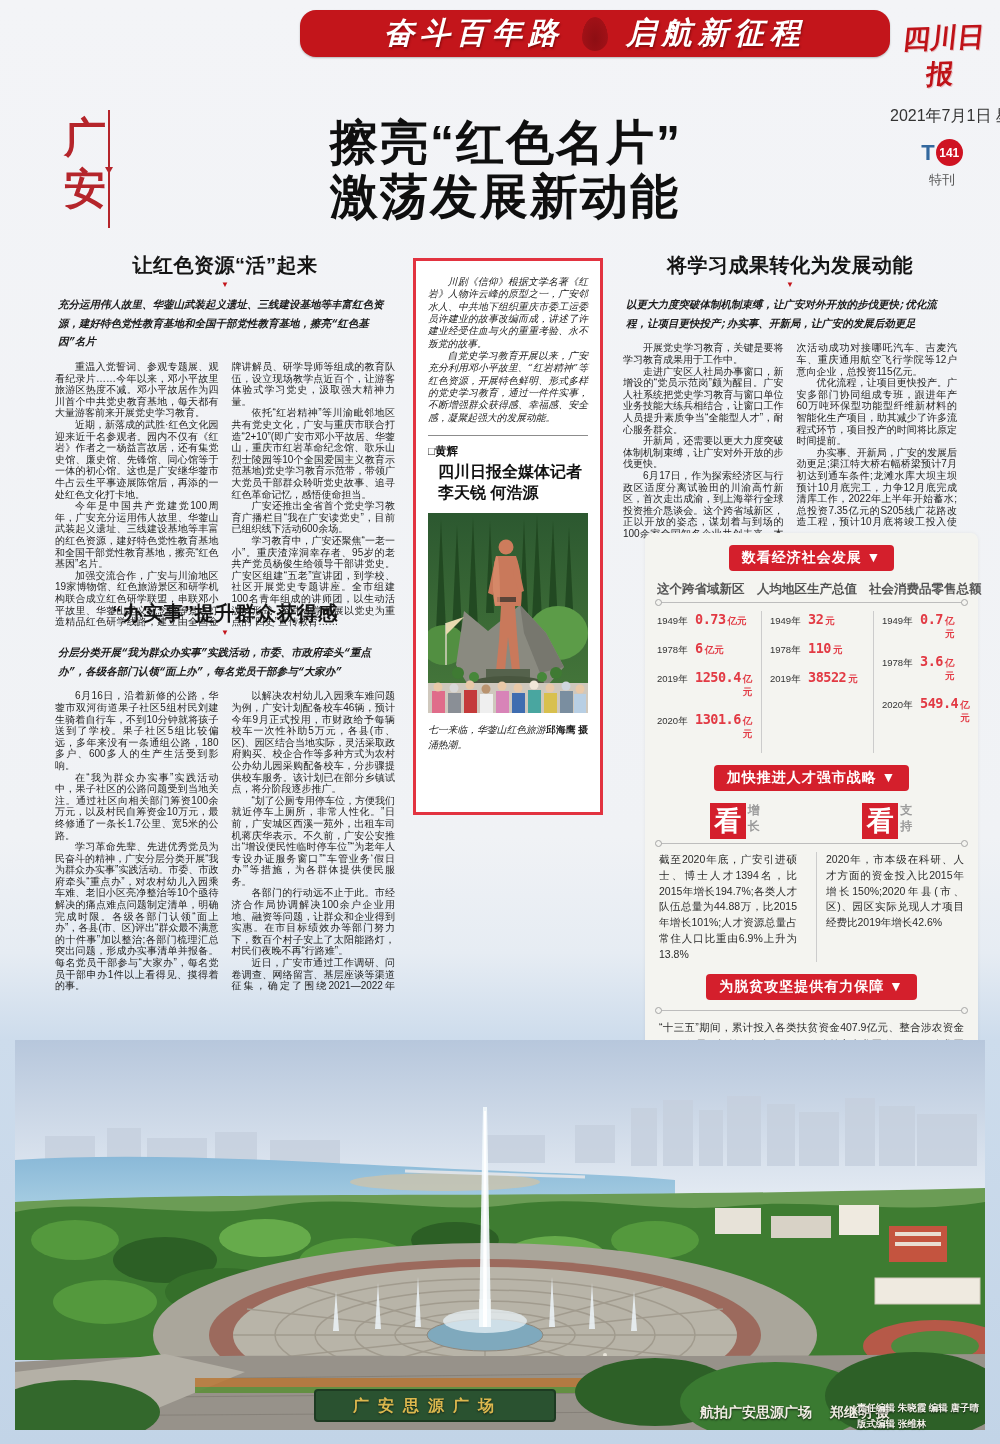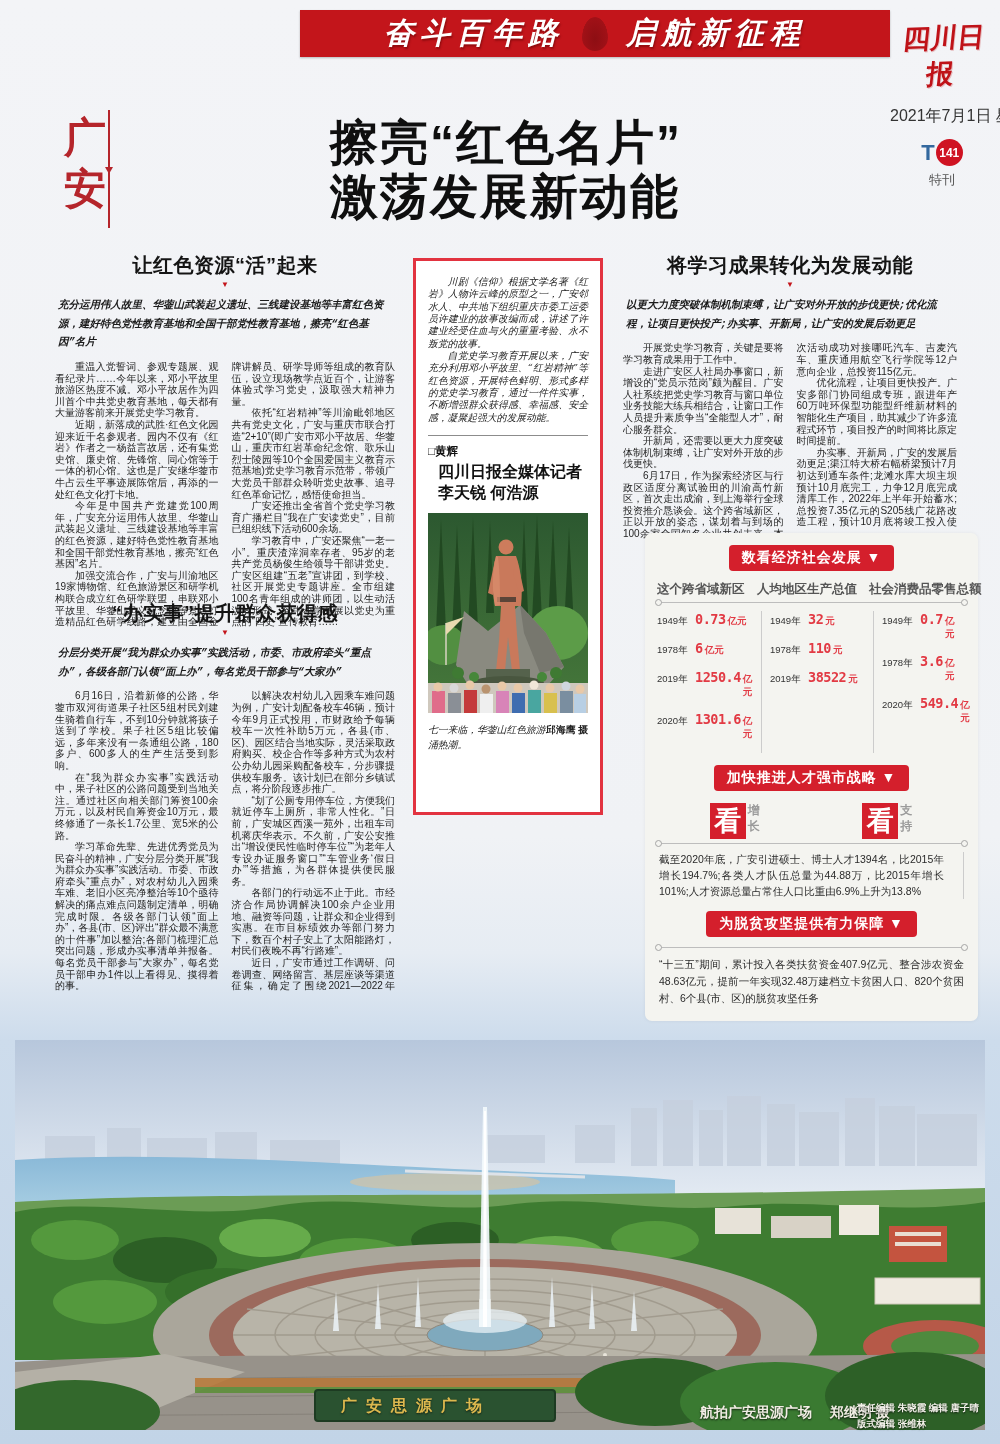--- a/index.html
+++ b/index.html
@@ -2,21 +2,21 @@
 <html><head>
 <meta charset="utf-8">
 <style>
   html,body{margin:0;padding:0;background:#9aa0a8;}
   .page{position:relative;width:1000px;height:1444px;margin:0 auto;overflow:hidden;
     background:linear-gradient(180deg,#f3f4f7 0%,#f0f2f5 58%,#e6ecf3 66%,#cddcec 72%,#c2d4e7 100%);
     font-family:"Liberation Sans","DejaVu Sans",sans-serif;color:#1a1a1a;}
 
   
   .banner{position:absolute;left:300px;top:10px;width:590px;height:47px;background:#c3151b;
-    display:flex;align-items:center;justify-content:center;gap:18px;box-shadow:0 1px 2px rgba(0,0,0,.25);}
+    display:flex;align-items:center;justify-content:center;gap:18px;box-shadow:0 1px 2px rgba(0,0,0,.25);border-radius:16px;}
   .banner span.b-txt{color:#fff;font-size:30px;font-weight:900;font-style:italic;letter-spacing:6px;
     text-shadow:1px 2px 2px rgba(80,0,0,.45);font-family:"DejaVu Serif",serif;}
   .banner .emblem{width:26px;height:34px;background:radial-gradient(ellipse at 50% 65%,#8d0e13 0%,#a11117 70%,rgba(161,17,23,0) 72%);
     border-radius:50% 50% 50% 50%/60% 60% 40% 40%;}
   .masthead{position:absolute;left:890px;top:20px;width:104px;text-align:center;}
   .mh-name{color:#bf1218;font-size:27px;font-weight:900;font-family:"DejaVu Serif",serif;
     transform:skewX(-8deg) rotate(-2deg);text-shadow:1px 1px 0 rgba(191,18,24,.25);}
   .mh-date{font-size:16px;color:#333;margin-top:14px;white-space:nowrap;}
   .pageno{margin-top:12px;display:flex;align-items:center;justify-content:center;gap:1px;}
   .pageno .t{color:#33689e;font-size:22px;font-weight:bold;}
@@ -88,21 +88,21 @@
   .kan .sm{width:13px;margin-left:2px;font-size:12px;line-height:1.3;font-weight:bold;color:#9b9b9b;
     word-break:break-all;}
   .talent-texts{display:flex;padding:0 14px;margin-top:4px;}
   .ttext{flex:1;font-size:10.5px;line-height:1.5;color:#2a2a2a;text-align:justify;}
   .ttext.lft{padding-right:19px;border-right:1px solid #ccc;}
   .ttext.rgt{padding-left:9px;}
   .poverty{padding:0 14px;font-size:10.5px;line-height:1.6;color:#2a2a2a;text-align:justify;margin:0;}
 
   
   .aerial{position:absolute;left:15px;top:1040px;width:970px;height:390px;overflow:hidden;}
-  .plaza-sign{position:absolute;left:341px;top:1396px;width:208px;text-align:left;color:#dcb84e;
+  .plaza-sign{position:absolute;left:324px;top:1396px;width:208px;text-align:center;color:#dcb84e;
     font-size:16px;font-weight:bold;letter-spacing:9px;font-family:"DejaVu Serif",serif;
     text-shadow:0 1px 2px rgba(0,0,0,.6);}
   .ph-cap{position:absolute;left:700px;top:1404px;color:#f1ede4;font-size:14px;font-weight:bold;
     text-shadow:0 1px 2px rgba(0,0,0,.75);white-space:nowrap;}
   .ph-cap .sep{display:inline-block;width:14px;}
   .credits{position:absolute;left:857px;top:1400px;color:#f3f1ea;font-size:9.5px;font-weight:bold;
     line-height:1.65;text-shadow:0 1px 2px rgba(0,0,0,.75);white-space:nowrap;}
 </style>
 </head>
 <body>
@@ -334,20 +334,21 @@
       <div class="t-half">
           <div class="kan">
         <span class="sq">看</span>
         <span class="sm">支持</span>
       </div>
         </div>
     </div>
     <div class="endline"></div>
     <div class="talent-texts">
       <div class="ttext lft">截至2020年底，广安引进硕士、博士人才1394名，比2015年增长194.7%;各类人才队伍总量为44.88万，比2015年增长101%;人才资源总量占常住人口比重由6.9%上升为13.8%</div>
+      <div class="ttext rgt">2020年，市本级在科研、人才方面的资金投入比2015年增长150%;2020年县(市、区)、园区实际兑现人才项目经费比2019年增长42.6%</div>
     </div>
 
     <span class="pill">为脱贫攻坚提供有力保障 ▼</span>
     <div class="endline" style="margin-top:10px;"></div>
     <p class="poverty">“十三五”期间，累计投入各类扶贫资金407.9亿元、整合涉农资金48.63亿元，提前一年实现32.48万建档立卡贫困人口、820个贫困村、6个县(市、区)的脱贫攻坚任务</p>
   </div>
 
   <div class="aerial">
     <svg width="970" height="390" viewBox="0 0 970 390" preserveAspectRatio="none">
       <defs>

